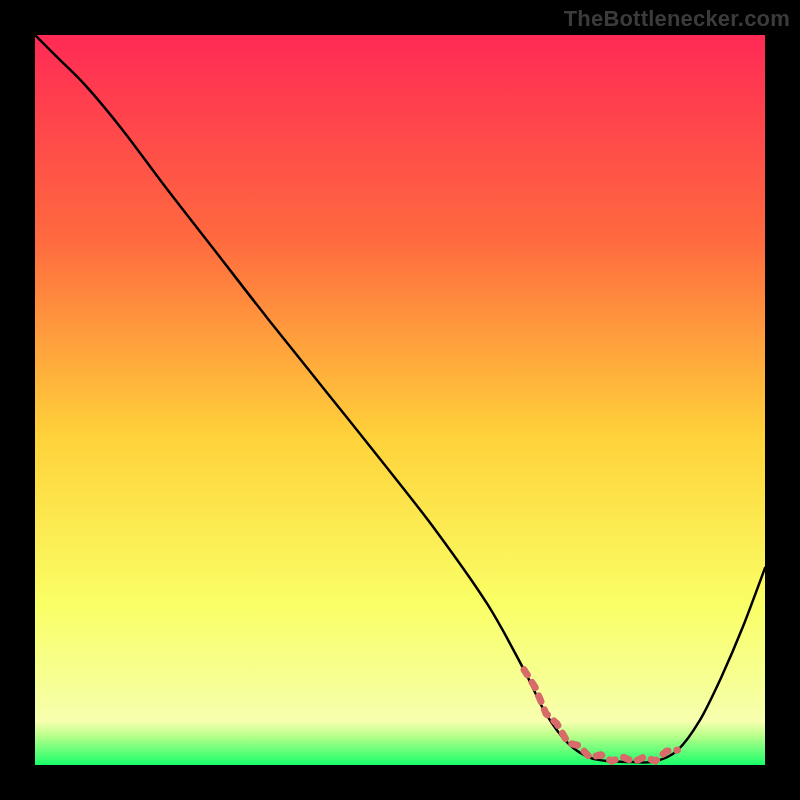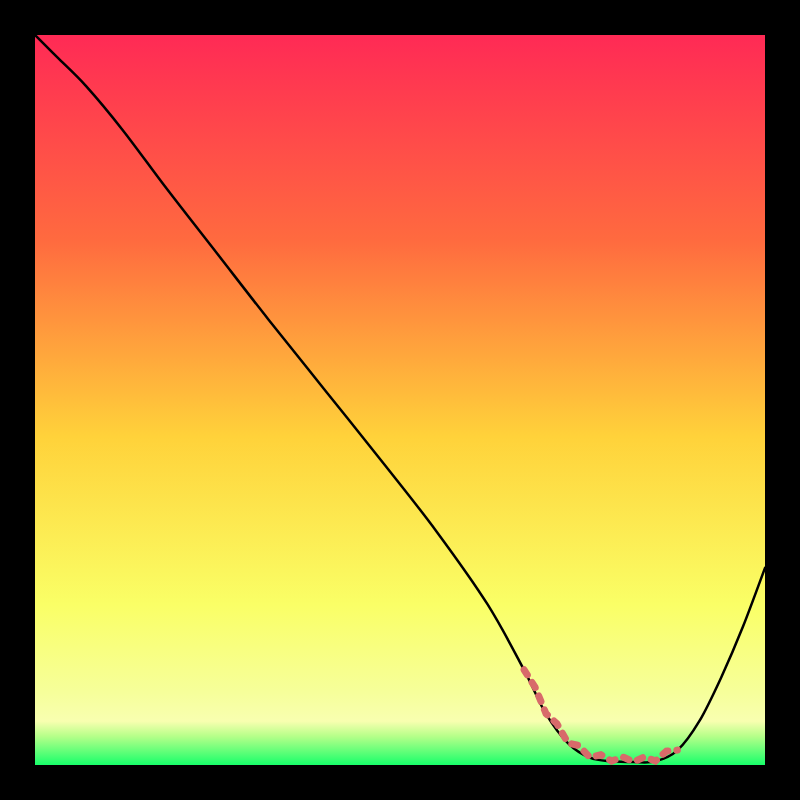--- a/index.html
+++ b/index.html
@@ -36,20 +36,21 @@
     background: #000;
   }
   svg {
     display: block;
   }
 </style>
 </head>
 <body>
 
 <div class="outer">
+  <div class="watermark">TheBottlenecker.com</div>
 
   <div class="plot-frame">
     <svg viewBox="0 0 730 730" width="730" height="730">
       <defs>
         <linearGradient id="bg-grad" x1="0" y1="0" x2="0" y2="1">
           <stop id="g0" offset="0%" stop-color="#ff2a55"></stop>
           <stop id="g1" offset="28%" stop-color="#ff6a3f"></stop>
           <stop id="g2" offset="55%" stop-color="#ffd23a"></stop>
           <stop id="g3" offset="78%" stop-color="#faff66"></stop>
           <stop id="g4" offset="90%" stop-color="#f6ff9a"></stop>

